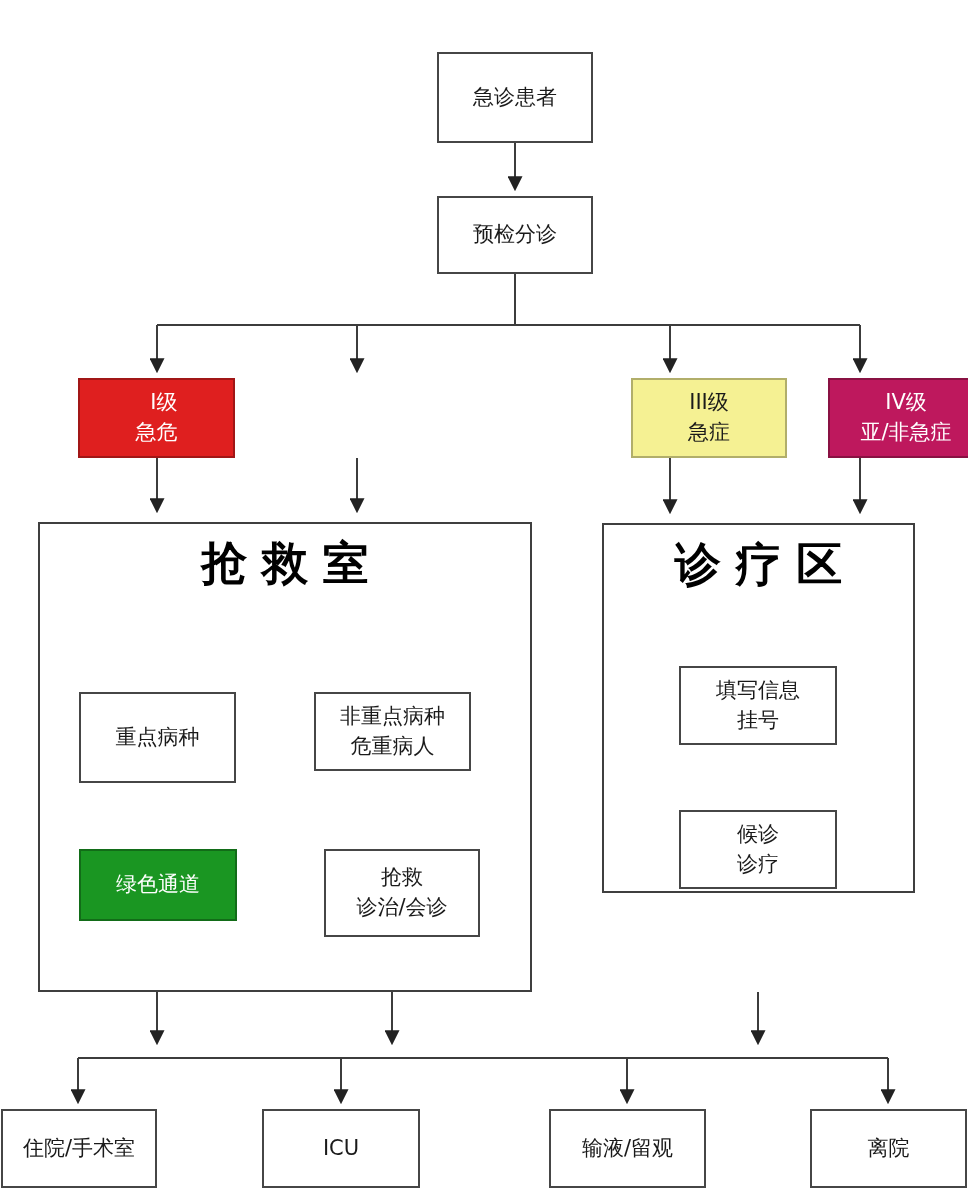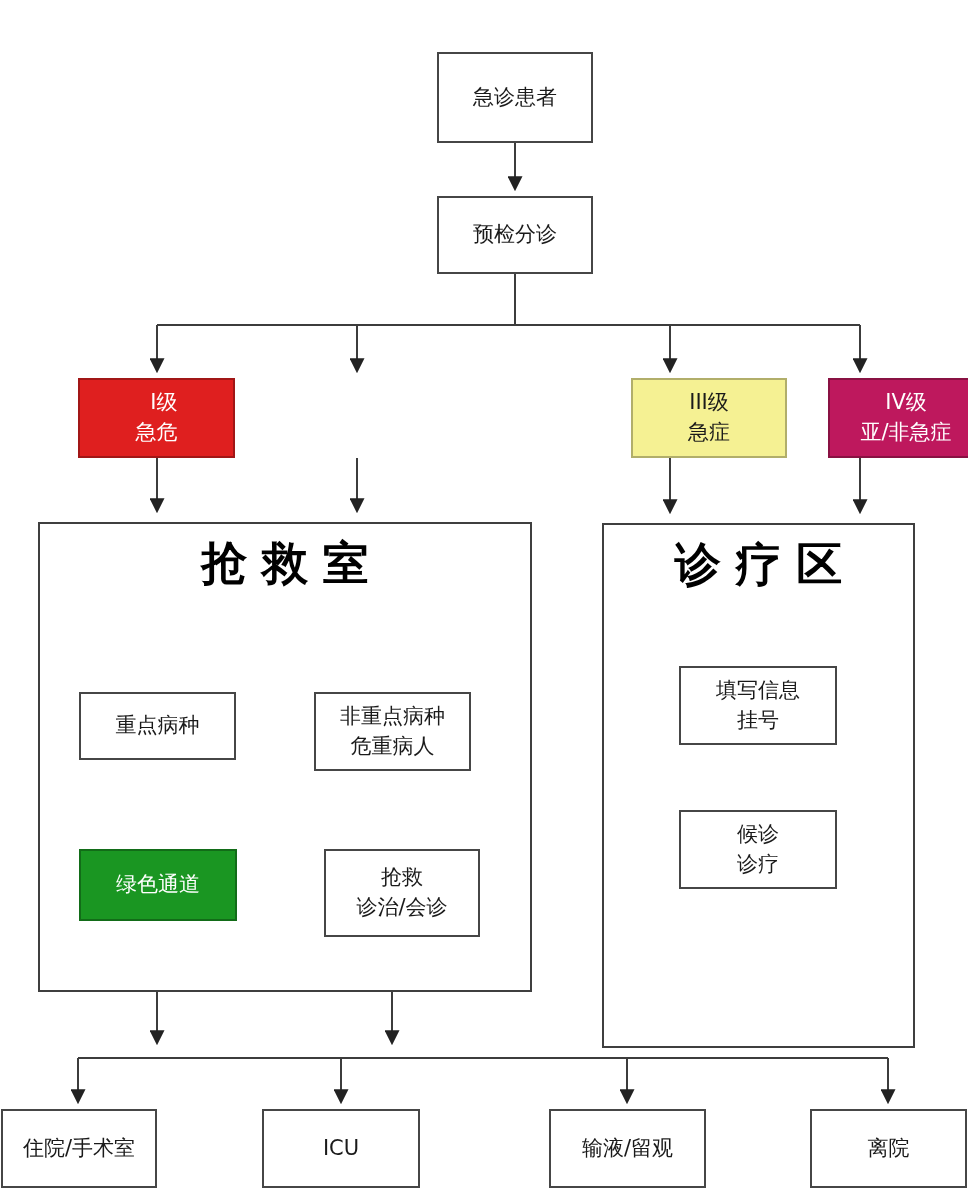--- a/index.html
+++ b/index.html
@@ -84,36 +84,36 @@
 急症</span>
   </div>
   <div class="node colored" style="left: 828px; top: 378px; width: 156px; height: 80px; background-color: #be185d; color: rgb(255, 255, 255);">
     <span>IV级
 亚/非急症</span>
   </div>
 
   <div class="bigbox" style="left:38px;top:522px;width:494px;height:470px">
     <div class="bigbox-title">抢救室</div>
   </div>
-  <div class="node" style="left:79px;top:692px;width:157px;height:68px">
+  <div class="node" style="left:79px;top:692px;width:157px;height:91px">
     <span>重点病种</span>
   </div>
   <div class="node" style="left:314px;top:692px;width:157px;height:79px">
     <span>非重点病种
 危重病人</span>
   </div>
   <div class="node colored" style="left: 79px; top: 849px; width: 158px; height: 72px; background-color: rgb(26, 150, 34); color: rgb(255, 255, 255);">
     <span>绿色通道</span>
   </div>
   <div class="node" style="left:324px;top:849px;width:156px;height:88px">
     <span>抢救
 诊治/会诊</span>
   </div>
 
-  <div class="bigbox" style="left:602px;top:523px;width:313px;height:525px">
+  <div class="bigbox" style="left:602px;top:523px;width:313px;height:370px">
     <div class="bigbox-title">诊疗区</div>
   </div>
   <div class="node" style="left:679px;top:666px;width:158px;height:79px">
     <span>填写信息
 挂号</span>
   </div>
   <div class="node" style="left:679px;top:810px;width:158px;height:79px">
     <span>候诊
 诊疗</span>
   </div>

